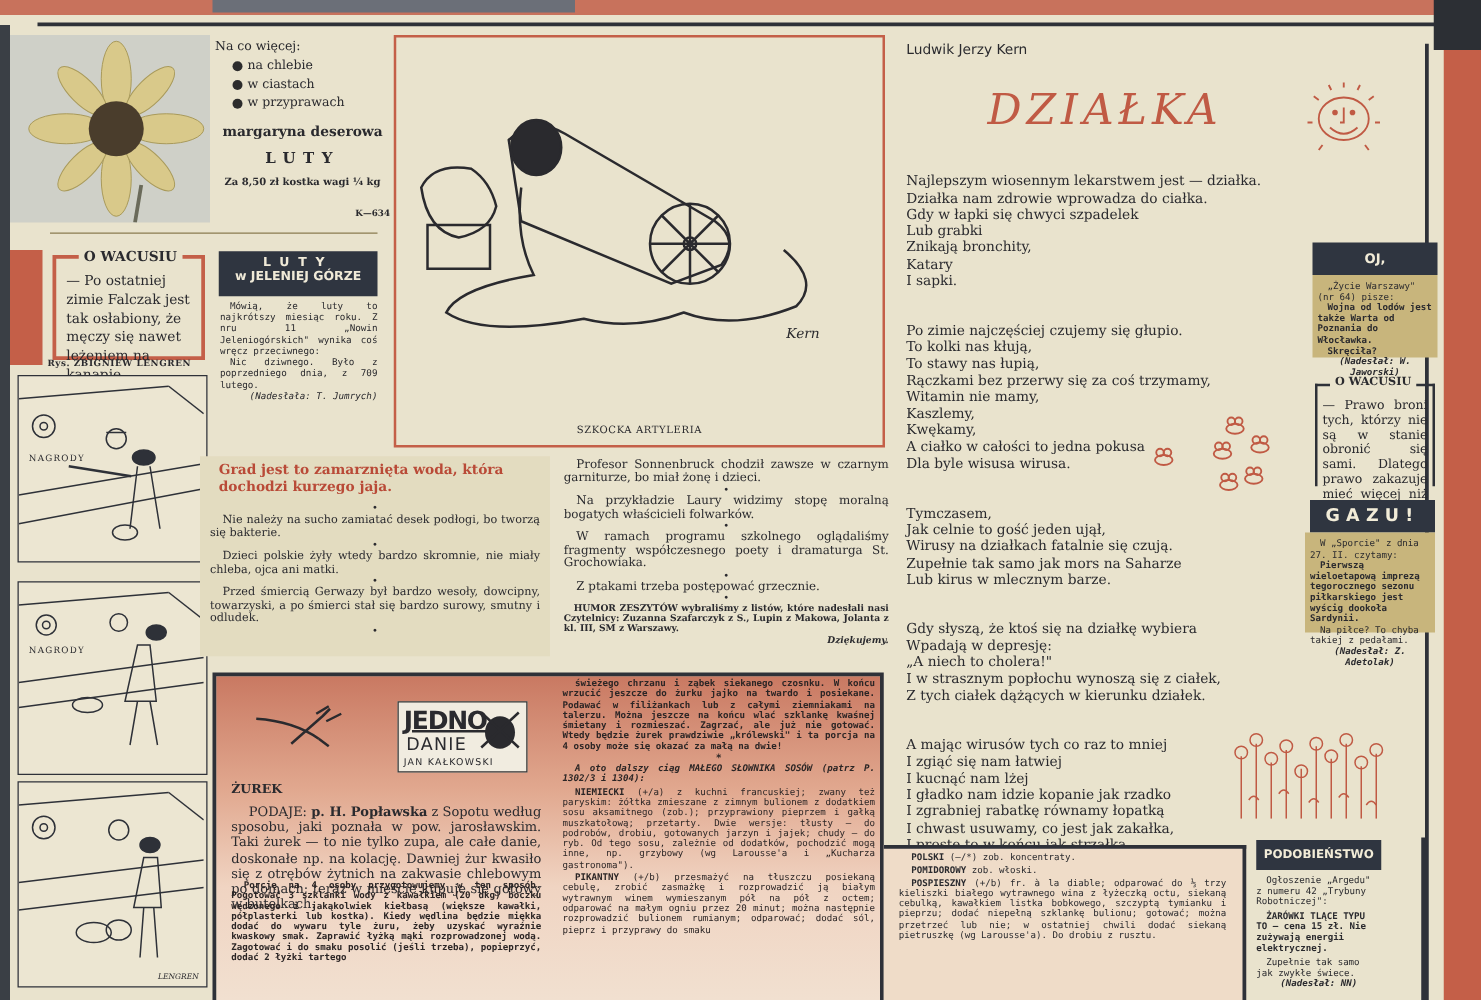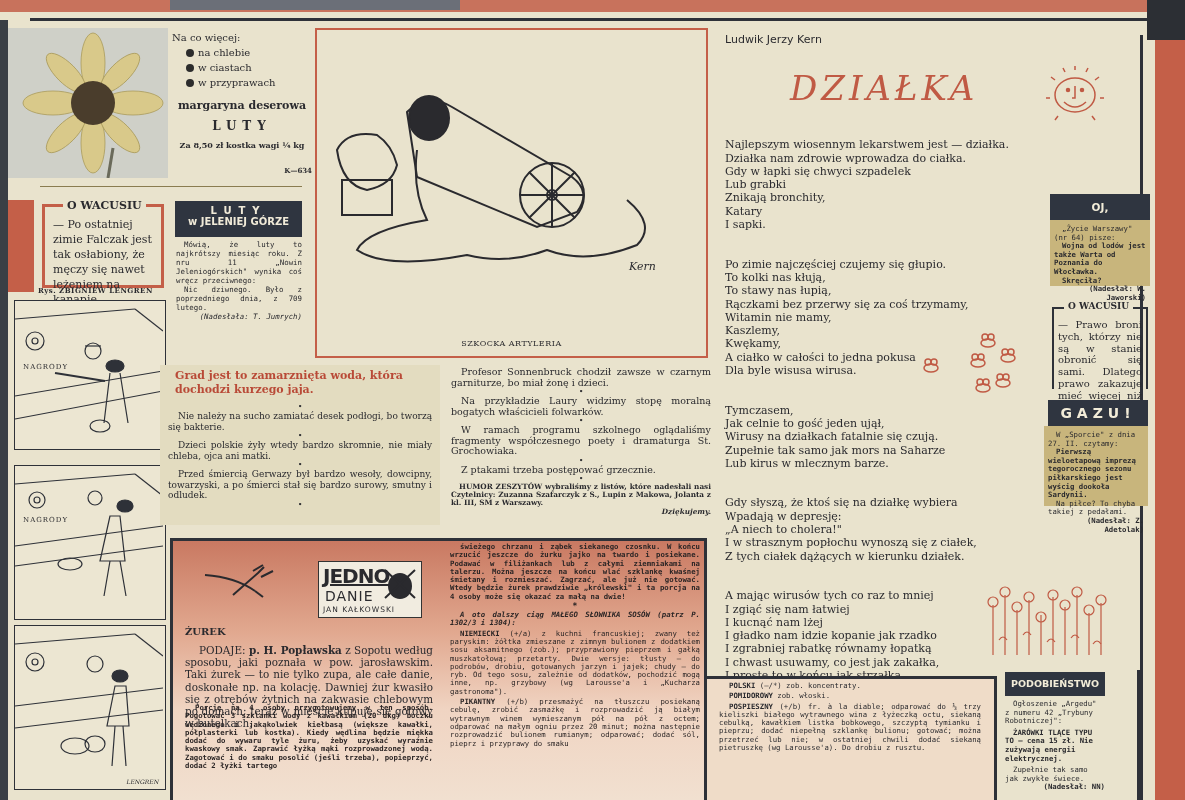--- a/index.html
+++ b/index.html
@@ -50,21 +50,21 @@
   .author{left:725px;top:33px;font-family:"DejaVu Sans",sans-serif;font-size:11px;}
   .ptitle{left:790px;top:68px;font-size:34px;font-style:italic;color:#c05a44;letter-spacing:4px;font-family:"DejaVu Serif",serif;}
   .poem{left:725px;top:125px;width:300px;font-size:11px;line-height:13.3px;white-space:pre-line;}
   .sun{left:1040px;top:60px;}
   .bees{left:915px;top:330px;}
   .flowers{left:985px;top:580px;}
   
   .ojhead{left:1050px;top:194px;width:100px;height:26px;background:#2f3540;color:#f2ecd8;text-align:center;font-family:"DejaVu Sans",sans-serif;font-weight:bold;font-size:10.5px;line-height:26px;}
   .ojbox{left:1050px;top:220px;width:100px;height:66px;background:#c8b57c;font-size:7.3px;line-height:8.6px;font-family:"DejaVu Sans Mono",monospace;padding:5px 4px;box-sizing:border-box;font-weight:bold;}
   .ojbox p,.gazbox p,.podbox p{margin:0;text-indent:8px;}
-  .ojbox .sig,.gazbox .sig,.podbox .sig{text-align:right;}
+  .ojbox .sig,.gazbox .sig,.podbox .sig{text-align:center;font-style:italic;}
   .wac2{left:1052px;top:307px;width:96px;height:82px;border:2px solid #2e3138;border-bottom:none;font-size:10px;line-height:11.8px;padding:10px 4px 0 4px;box-sizing:border-box;text-align:justify;}
   .wac2 .tt{position:absolute;top:-8px;left:10px;background:#e9e3cd;padding:0 4px;font-weight:bold;font-size:9px;}
   .gazhead{left:1048px;top:400px;width:100px;height:26px;background:#2f3540;color:#f2ecd8;text-align:center;font-family:"DejaVu Sans",sans-serif;font-weight:bold;font-size:14px;letter-spacing:5px;line-height:26px;}
   .gazbox{left:1044px;top:426px;width:104px;height:80px;background:#c8b57c;font-size:7.3px;line-height:8.6px;font-family:"DejaVu Sans Mono",monospace;padding:5px 4px;box-sizing:border-box;font-weight:bold;}
   .podhead{left:1005px;top:672px;width:100px;height:24px;background:#2f3540;color:#f2ecd8;text-align:center;font-family:"DejaVu Sans",sans-serif;font-weight:bold;font-size:9.5px;line-height:24px;}
   .podbox{left:1005px;top:700px;width:100px;height:98px;font-size:7.3px;line-height:8.6px;font-family:"DejaVu Sans Mono",monospace;font-weight:bold;}
   .podrule{left:1137px;top:670px;width:3px;height:130px;background:#2e3138;}
   
   .dishbox{left:170px;top:538px;width:537px;height:265px;border:3px solid #2e3138;box-sizing:border-box;background:linear-gradient(180deg,#c97962 0%,#e1a88f 35%,#f0d4c2 65%,#f1e0d0 100%);}
   .dishbox .col{position:absolute;font-size:7.3px;line-height:8.3px;font-family:"DejaVu Sans Mono",monospace;text-align:justify;font-weight:bold;color:#2b2525;}

